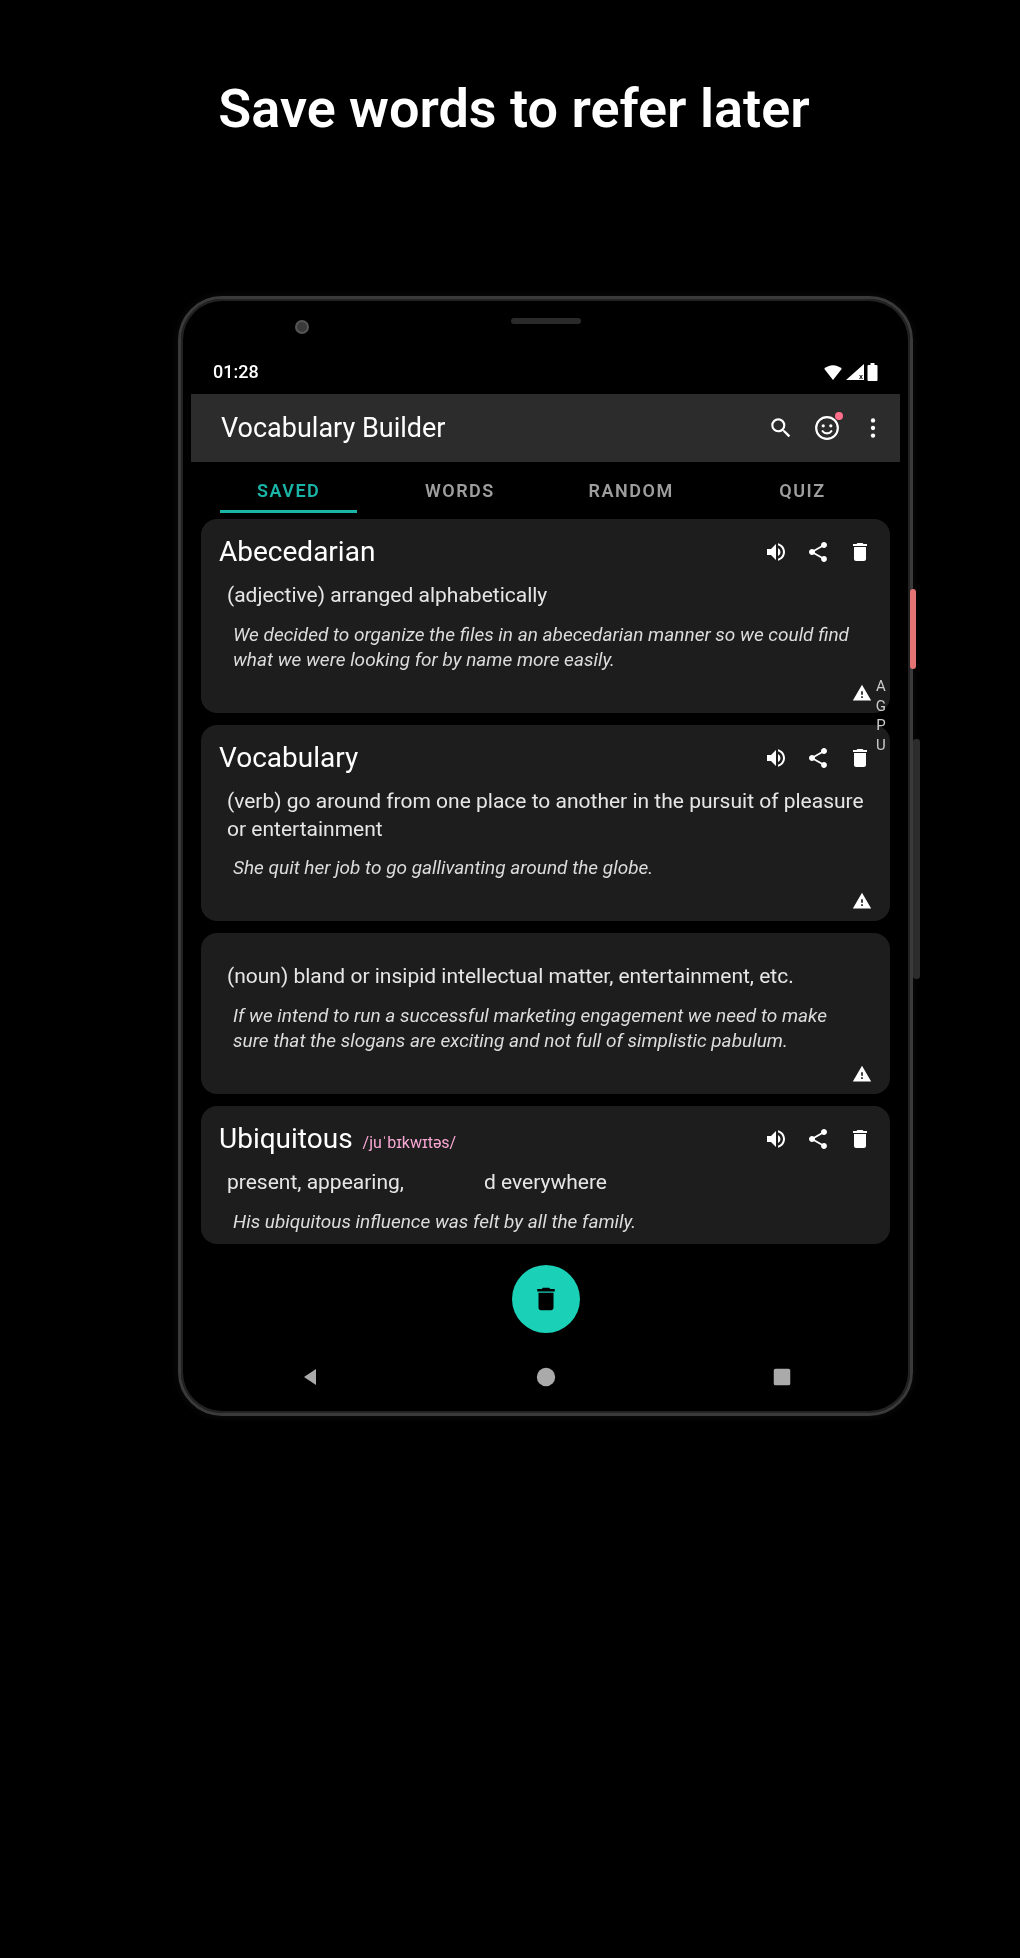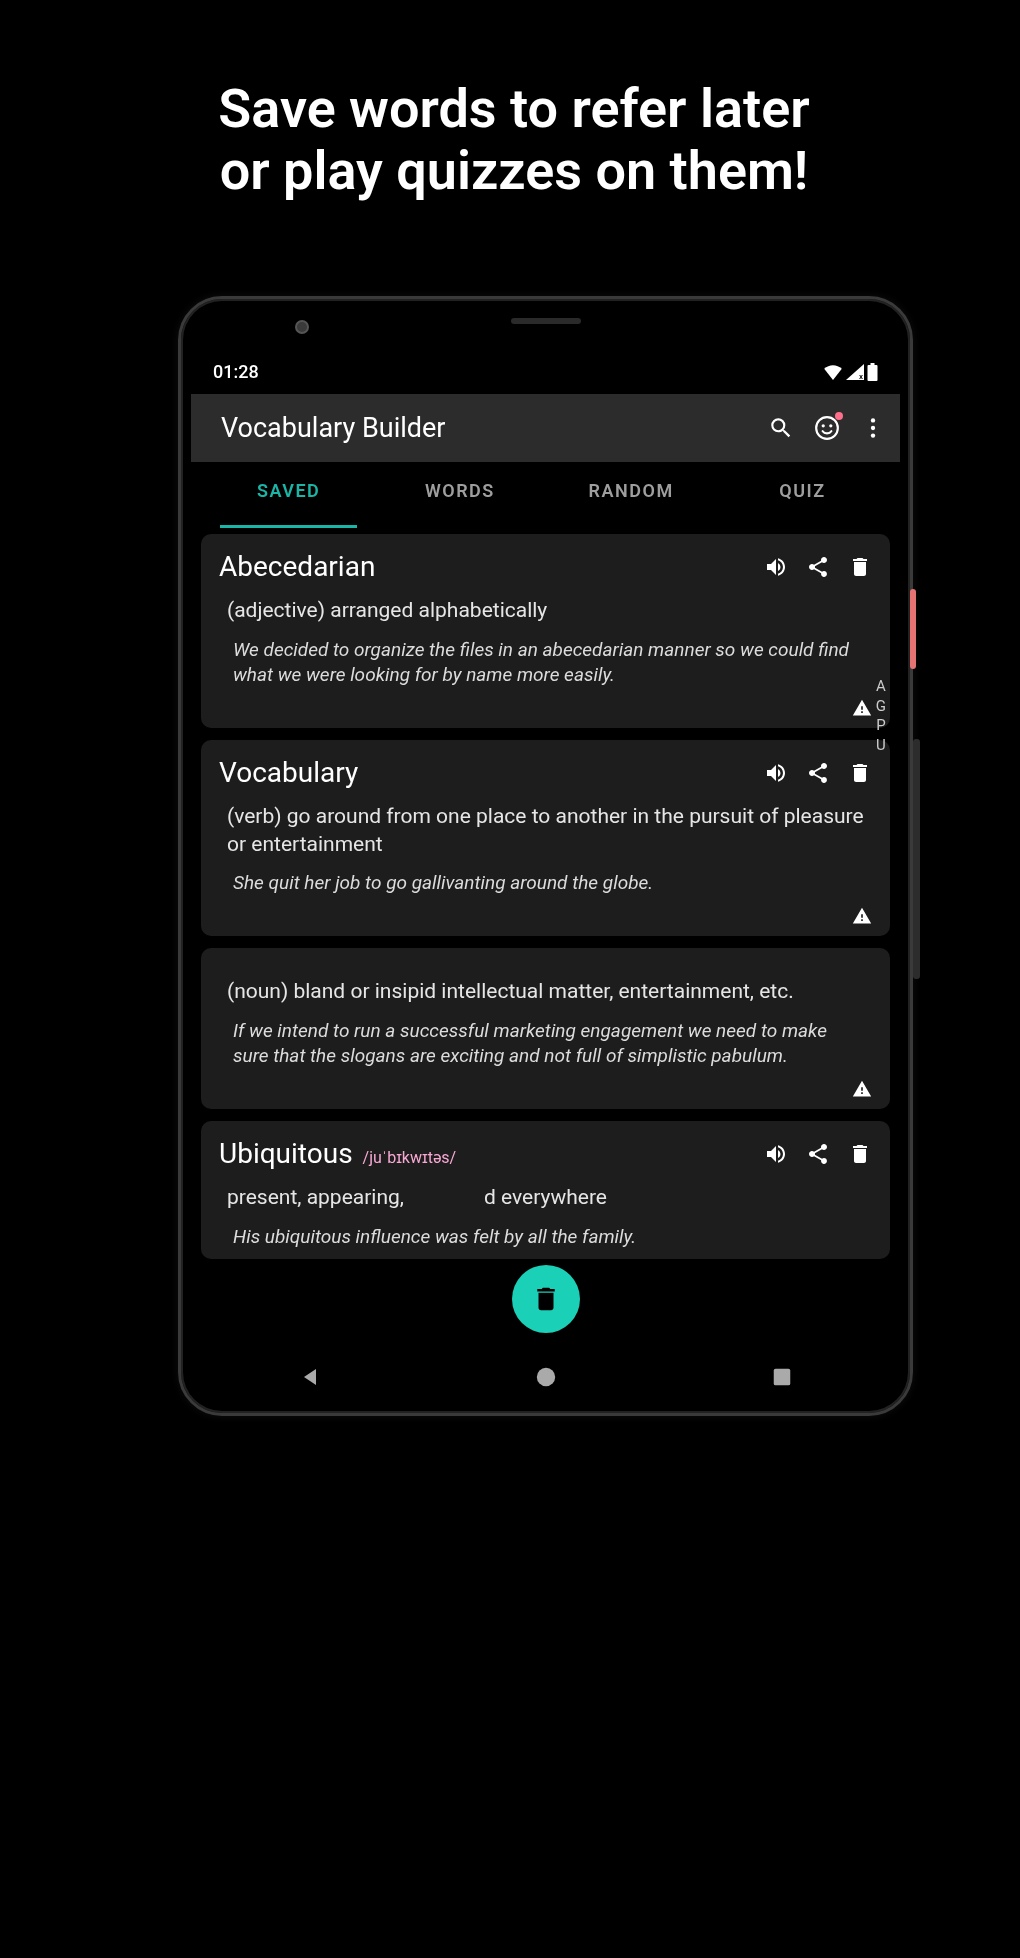--- a/index.html
+++ b/index.html
@@ -102,41 +102,41 @@
 .app-bar-icon { width: 26px; height: 26px; display: flex; align-items: center; justify-content: center; position: relative; }
 .smiley-badge { position: absolute; top: -3px; right: -3px; width: 8px; height: 8px; background: #ff6e8a; border-radius: 50%; }
 .tabs {
   display: flex;
   background: #000;
   padding: 0 12px;
 }
 .tab {
   flex: 1;
   text-align: center;
-  padding: 18px 4px 27px;
+  padding: 18px 4px 12px;
   font-size: 18px;
   letter-spacing: 1.5px;
   font-weight: 600;
   color: #9e9e9e;
   position: relative;
 }
 .tab.active { color: #1ab5a6; }
 .tab.active::after {
   content: "";
   position: absolute;
   left: 10%;
   right: 10%;
   bottom: 0;
   height: 3px;
   background: #1ab5a6;
 }
 .word-list { padding: 6px 10px 0; position: relative; }
 .word-card {
   background: #1d1d1d;
-  border-radius: 10px;
+  border-radius: 16px;
   padding: 16px 18px 10px;
   margin-bottom: 12px;
   position: relative;
 }
 .card-header {
   display: flex;
   align-items: center;
   gap: 12px;
 }
 .word-title { font-size: 28px; font-weight: 400; flex: 1; display: flex; align-items: baseline; gap: 10px; }
@@ -178,21 +178,20 @@
   align-items: center;
   background: #000;
 }
 .phon { font-size: 16px; font-weight: 400; color: #f9a8d4; }
 </style>
 </head>
 <body>
 
 <div class="promo-text">
   <div>Save words to refer later</div>
-  <div>or play quizzes on them!</div>
 </div>
 
 <div class="phone-frame">
   <div class="phone-side-btn"></div>
   <div class="phone-chassis-btn"></div>
   <div class="phone-top">
     <div class="camera-dot"></div>
     <div class="earpiece"></div>
   </div>
   <div class="screen">

